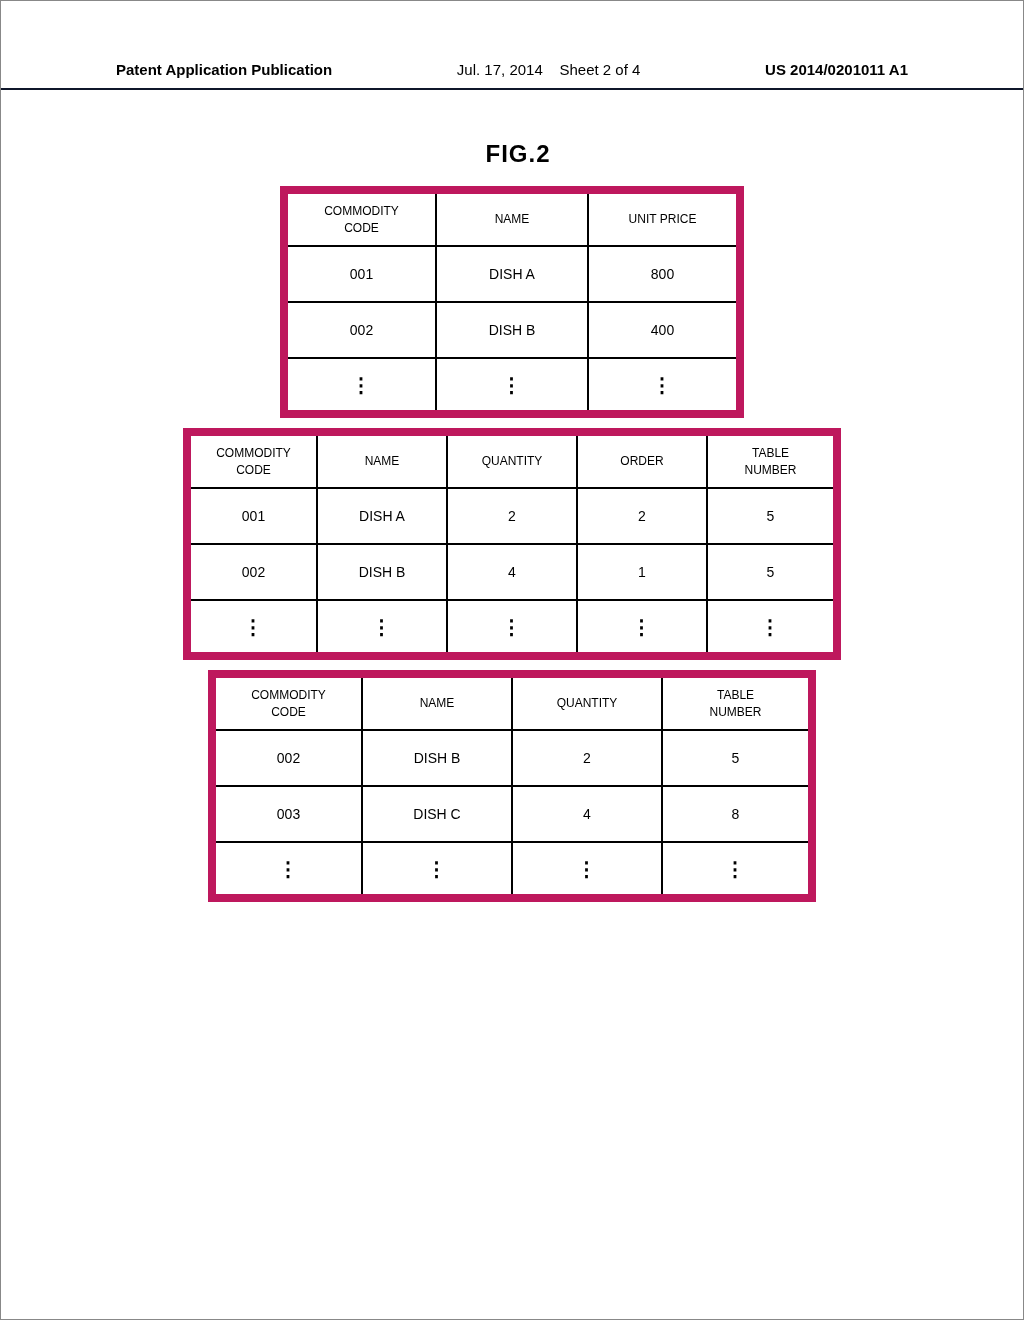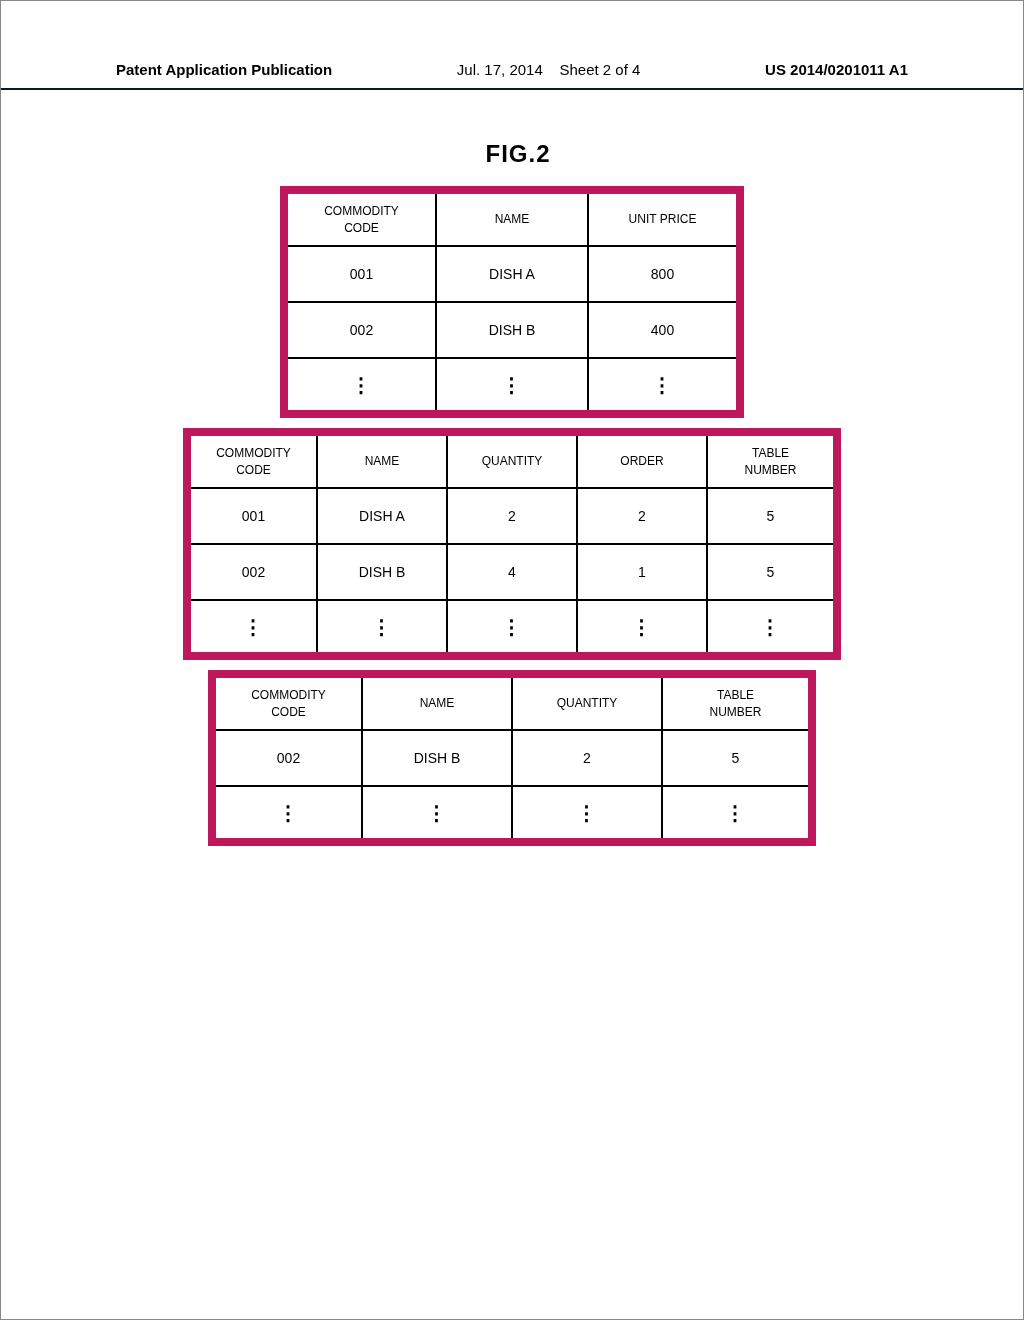--- a/index.html
+++ b/index.html
@@ -165,20 +165,26 @@
         <th>QUANTITY</th>
         <th>TABLE<br>NUMBER</th>
       </tr>
       <tr>
         <td>002</td>
         <td>DISH B</td>
         <td>2</td>
         <td>5</td>
       </tr>
       <tr>
+        <td>003</td>
+        <td>DISH C</td>
+        <td>4</td>
+        <td>8</td>
+      </tr>
+      <tr>
         <td class="vdots">⋮</td>
         <td class="vdots">⋮</td>
         <td class="vdots">⋮</td>
         <td class="vdots">⋮</td>
       </tr>
     </tbody>
       </table>
   </div>
 
 </div>

